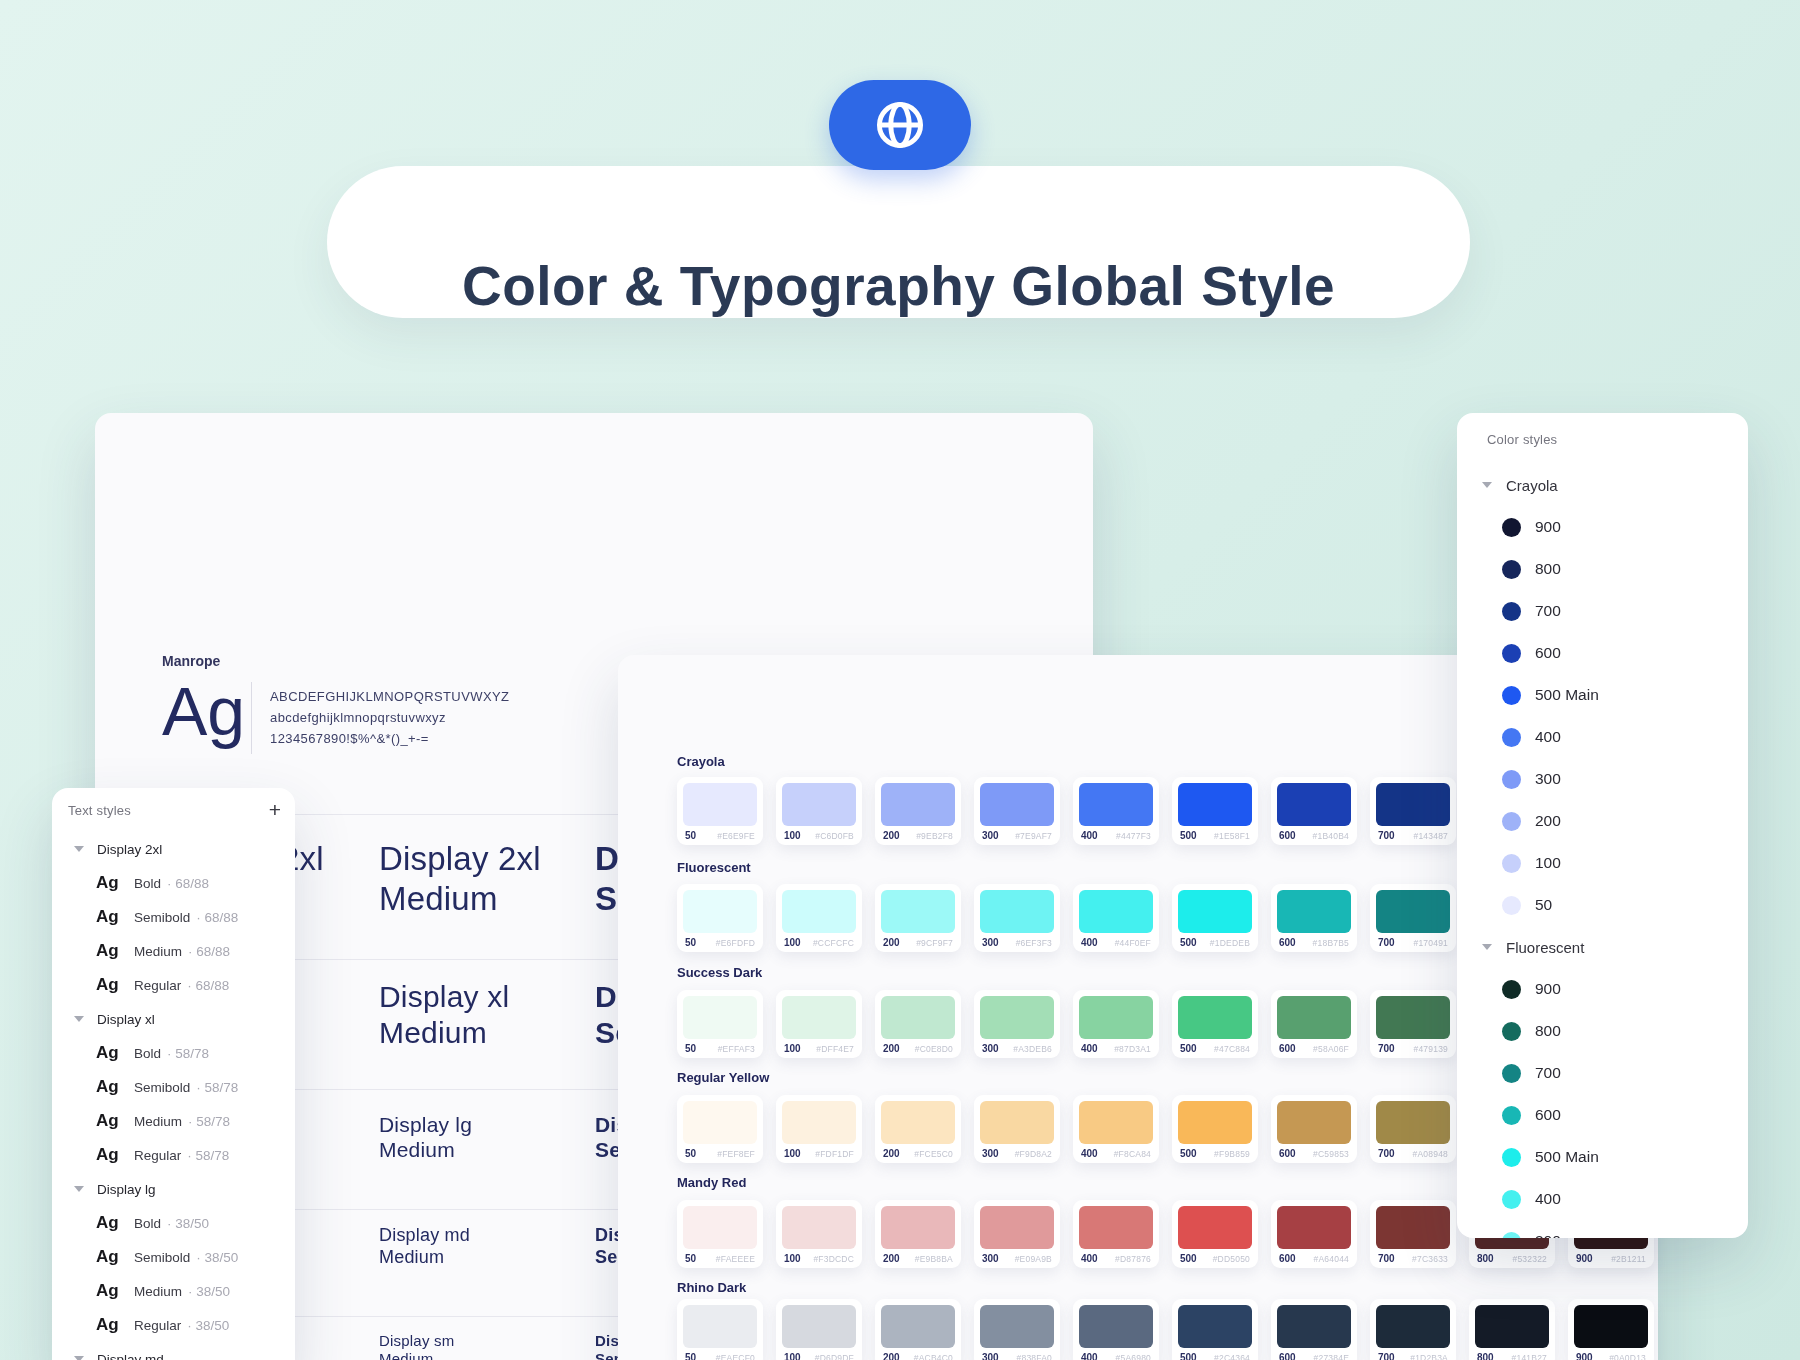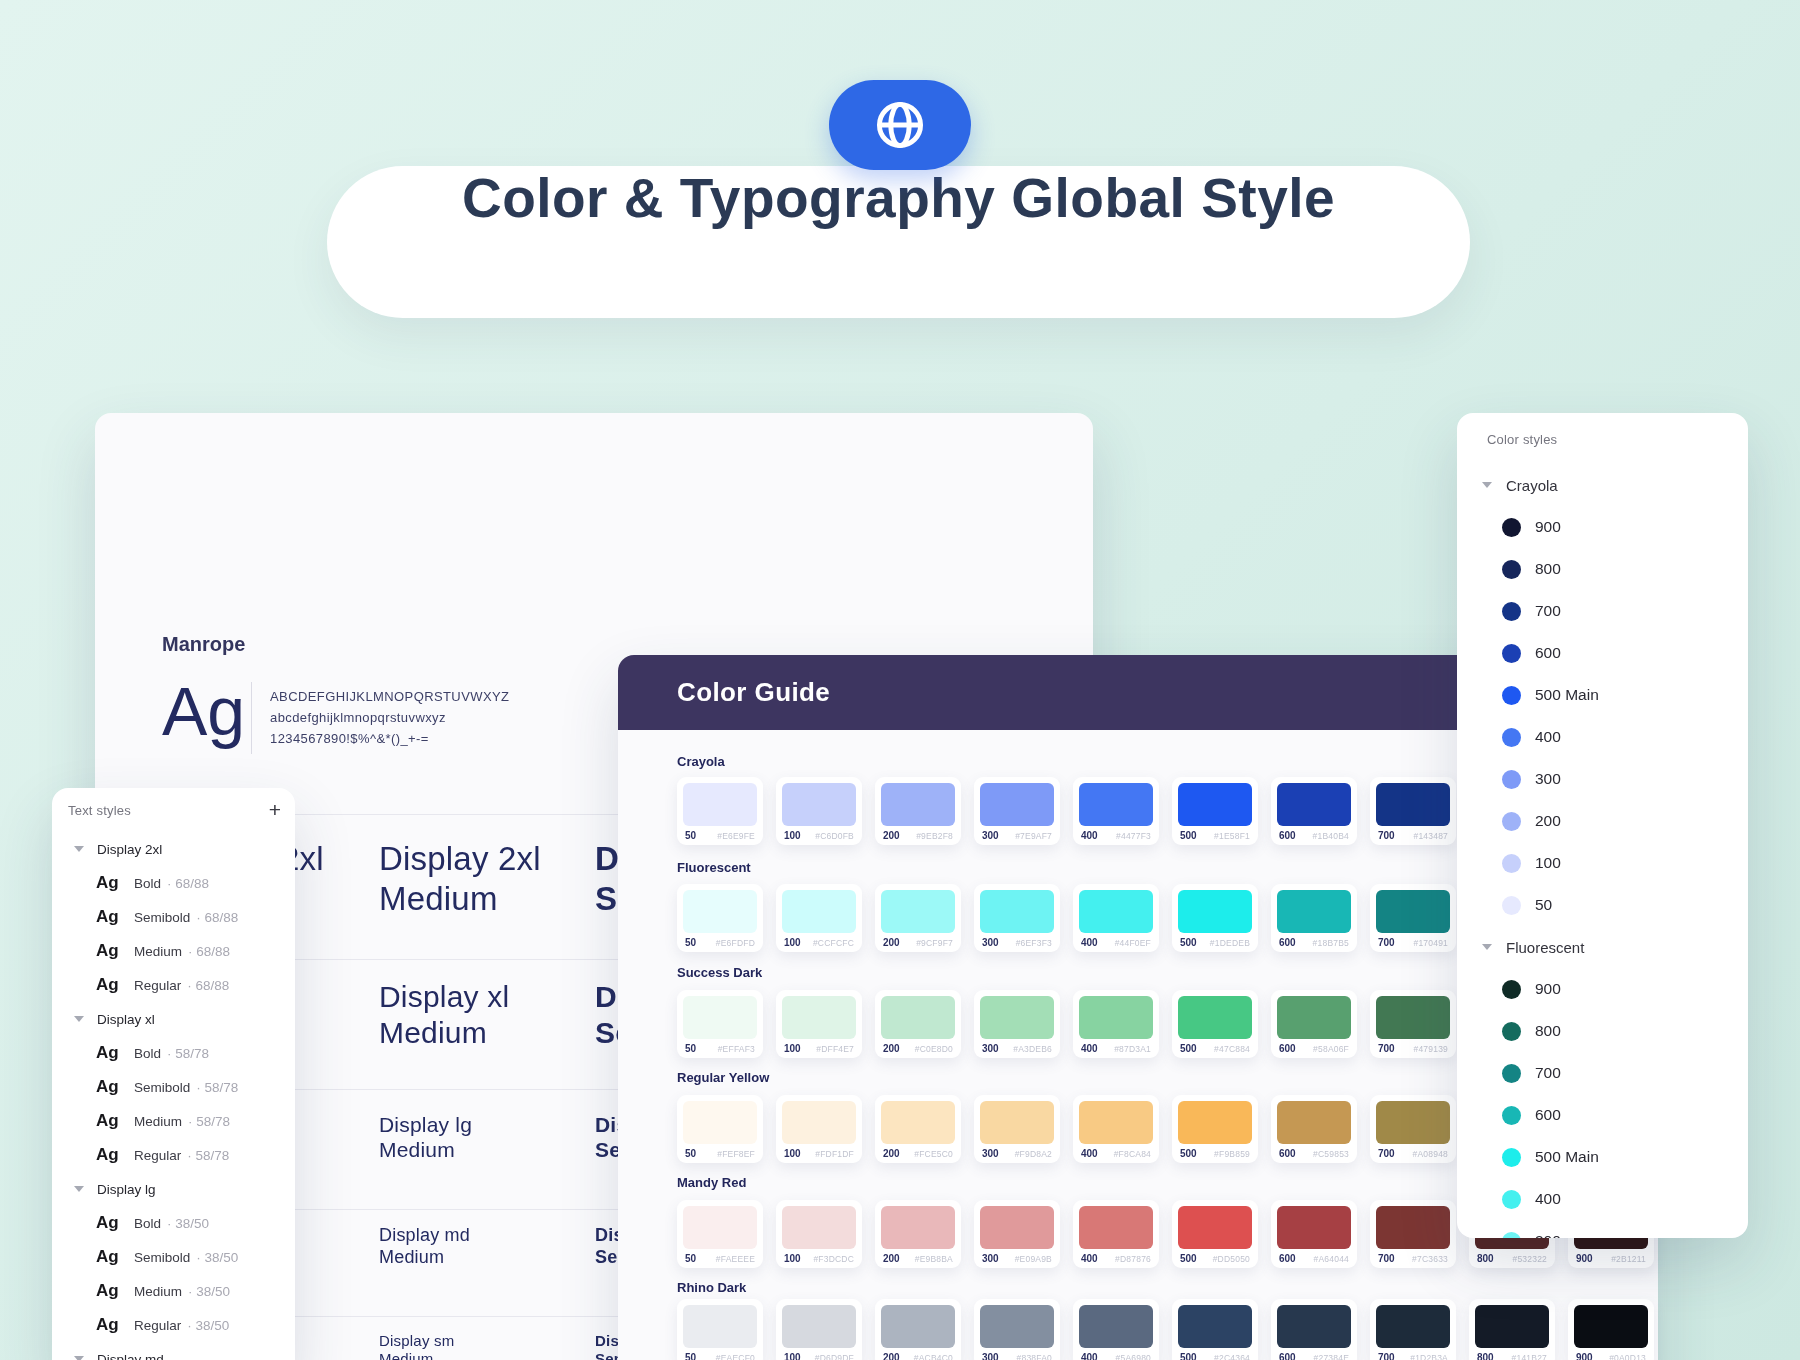--- a/index.html
+++ b/index.html
@@ -11,21 +11,21 @@
   }
   .stage {
     position:relative; width:1800px; height:1360px; overflow:hidden;
     background:linear-gradient(135deg,#E2F4EF 0%,#D7EEE8 55%,#CDE8E1 100%);
   }
 
   
   .hero-pill {
     position:absolute; left:327px; top:166px; width:1143px; height:152px;
     background:#ffffff; border-radius:76px; z-index:6;
-    display:flex; align-items:flex-start; justify-content:center;
+    display:flex; align-items:flex-end; justify-content:center;
     box-shadow:0 18px 45px rgba(45,62,94,.08);
   }
   .hero-pill span { font-size:55px; font-weight:700; color:#2B3A55; letter-spacing:.5px; }
   .globe-pill {
     position:absolute; left:829px; top:80px; width:142px; height:90px;
     border-radius:45px; z-index:7;
     display:flex; align-items:center; justify-content:center;
     box-shadow:0 10px 24px rgba(46,104,230,.30);
   }
 
@@ -33,21 +33,21 @@
   .panel { position:absolute; background:#FAFAFC; border-radius:16px;
            box-shadow:0 26px 60px rgba(45,62,94,.16); }
   .panel-header { position:absolute; left:0; top:0; right:0; background:#3D3560;
            color:#fff; font-weight:700; border-radius:16px 16px 0 0;
            display:flex; align-items:center; }
 
   
   .typo-panel { left:95px; top:413px; width:998px; height:965px; z-index:2; }
   .typo-panel .panel-header { height:104px; font-size:27px; padding-left:67px; letter-spacing:.4px; }
   .typo-body { position:absolute; left:0; top:104px; right:0; bottom:0; overflow:hidden; }
-  .font-name { position:absolute; left:67px; top:116px; font-size:20px; font-weight:600; color:#33355E; }
+  .font-name { position:absolute; left:67px; top:136px; font-size:14px; font-weight:600; color:#33355E; }
   .specimen-ag { position:absolute; left:67px; top:158px; font-size:68px; line-height:72px;
                  font-weight:500; color:#232A60; }
   .spec-divider { position:absolute; left:156px; top:165px; width:1px; height:72px; background:#DBDBE5; }
   .alpha { position:absolute; left:175px; font-size:13px; color:#3C3F66; letter-spacing:.4px; }
   .alpha.l1 { top:172px; } .alpha.l2 { top:193px; } .alpha.l3 { top:214px; }
   .tiny-label { position:absolute; left:67px; top:279px; font-size:9.5px; color:#9394A8; letter-spacing:.2px; }
   .t-hr { position:absolute; left:67px; right:0; height:1px; background:#E7E7EE; }
   .t-cell { position:absolute; color:#232A60; line-height:1.2; letter-spacing:.2px; }
 
   
@@ -537,23 +537,20 @@
           </div>
         </div>
         <div class="g-card" style="left: 950px; top: 644px;">
           <div class="g-sw" style="background: rgb(10, 13, 19);"></div>
           <div class="g-lr">
             <div class="g-shade">900</div>
             <div class="g-hex">#0A0D13</div>
           </div>
         </div>
       </div>
-    <div class="panel-header" style="background: rgb(61, 53, 96);">
-      <span>Color Guide</span>
-    </div>
   </section>
 
   <aside class="panel floaty text-styles-panel">
     <div class="list-head">
       <span class="hd">Text styles</span>
       <span class="plus-btn">+</span>
     </div>
     <div>
         <div class="ts-row grp" style="top: 44px;">
           <div class="tri"></div>

